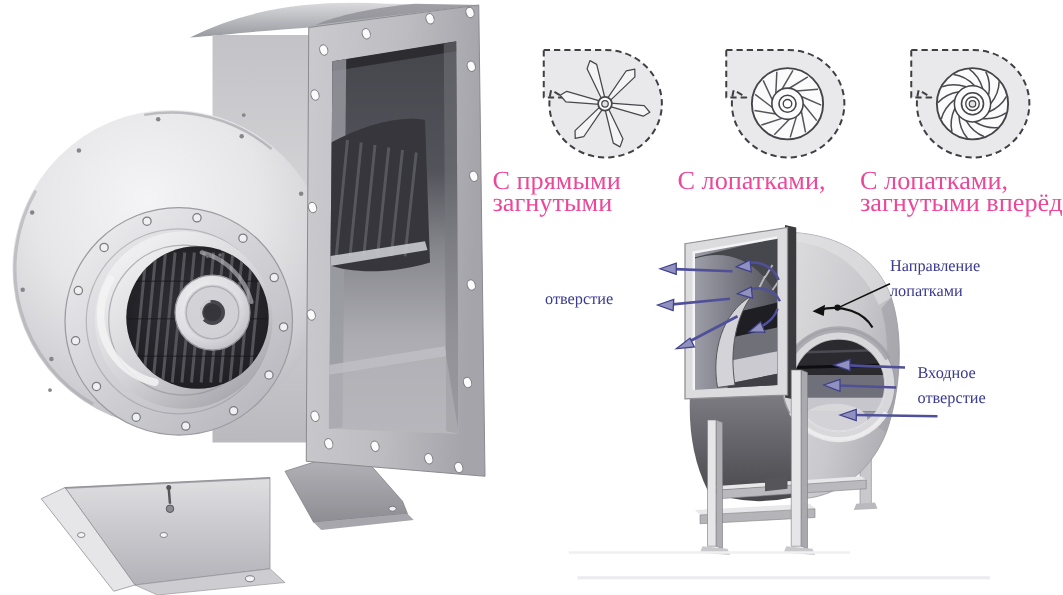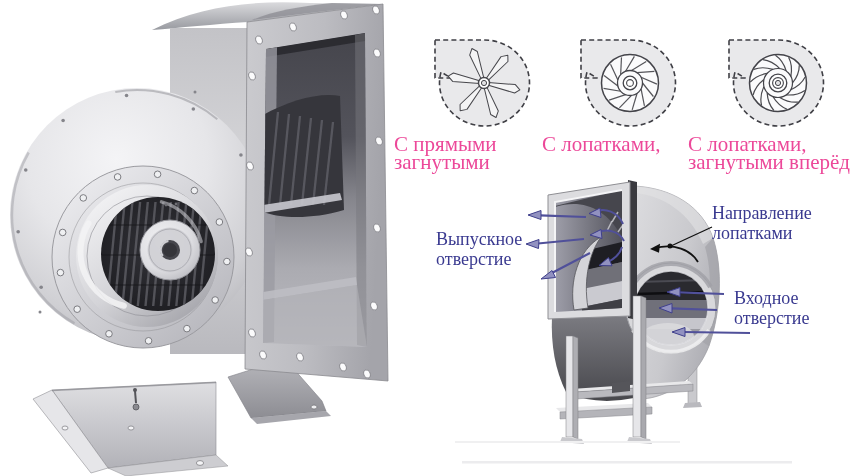--- a/index.html
+++ b/index.html
@@ -1,19 +1,19 @@
 <!DOCTYPE html>
 <html><head>
 <meta charset="utf-8">
 <style>
   html,body{margin:0;padding:0;background:#fff;}
   #stage{position:relative;width:850px;height:476px;background:#ffffff;overflow:hidden;
          font-family:"Liberation Serif",serif;}
   #scene{position:absolute;left:0;top:0;}
-  .lbl{position:absolute;color:#3a3a90;font-size:18px;line-height:20px;white-space:nowrap;}
+  .lbl{position:absolute;color:#3a3a90;font-size:13px;line-height:20px;white-space:nowrap;}
   .lbl span{display:block;}
   .type-lbl{position:absolute;color:#ec4899;font-size:21px;line-height:17.5px;
             text-align:left;width:180px;transform:translateX(-50%);}
   .type-lbl span{display:block;}
 </style>
 </head>
 <body>
 
 <div id="stage">
 <svg id="scene" width="850" height="476" viewBox="0 0 850 476">
@@ -411,21 +411,20 @@
   <span>загнутыми</span>
 </div>
 <div class="type-lbl" style="left:632px;top:136px">
   <span>С лопатками,</span>
 </div>
 <div class="type-lbl" style="left:778px;top:136px">
   <span>С лопатками,</span>
   <span>загнутыми вперёд</span>
 </div>
 <div class="lbl" style="left:436px;top:229px">
-  <span>Выпускное</span>
   <span>отверстие</span>
 </div>
 <div class="lbl" style="left:712px;top:203px">
   <span>Направление</span>
   <span>лопатками</span>
 </div>
 <div class="lbl" style="left:734px;top:288px">
   <span>Входное</span>
   <span>отверстие</span>
 </div>

